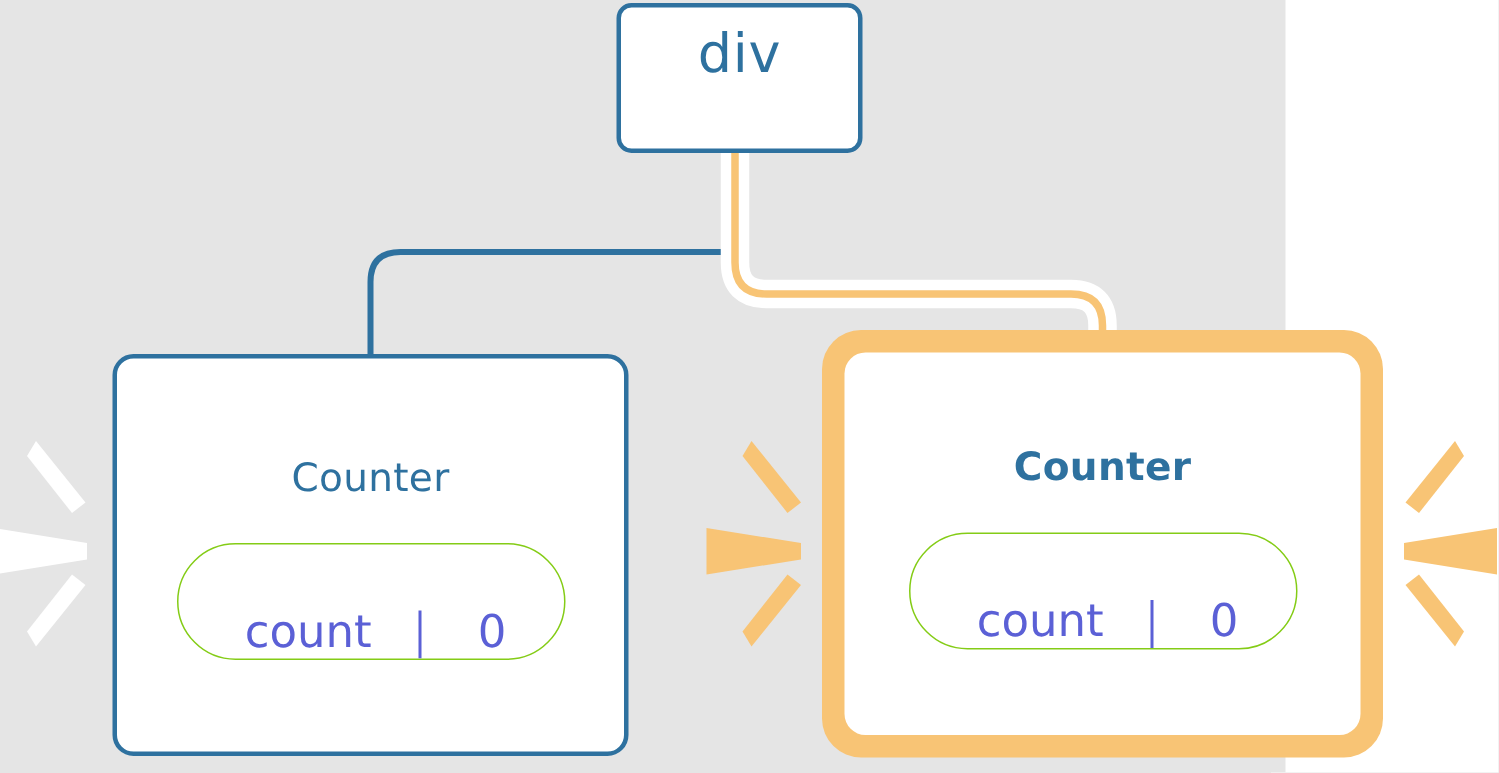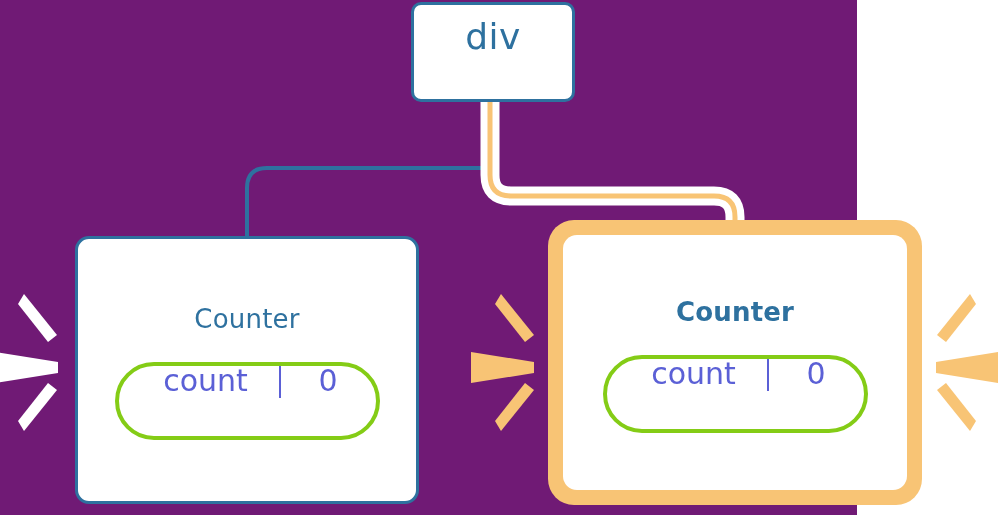--- a/index.html
+++ b/index.html
@@ -5,21 +5,21 @@
 <style>
   * { margin:0; padding:0; box-sizing:border-box; }
   html, body {
     width:999px; height:515px;
     overflow:hidden;
     font-family:"DejaVu Sans", sans-serif;
   }
   #stage {
     position:relative;
     width:857px; height:515px;
-    background:#701a75;
+    background:#e5e5e5;
   }
   #edges {
     position:absolute; left:0; top:0;
     width:999px; height:515px;
     pointer-events:none;
   }
 
   
   .node {
     position:absolute;
@@ -81,22 +81,22 @@
     font-weight:400;
     line-height:1;
     margin-bottom:30px;
     letter-spacing:0.2px;
   }
   .node-title.bold { font-weight:700; }
 
   
   .pill {
     display:flex;
-    align-items:flex-start;
-    border:4px solid #84cc16;
+    align-items:flex-end;
+    border:1px solid #84cc16;
     border-radius:999px;
     height:78px;
     overflow:hidden;
   }
   .pill-key, .pill-val {
     display:flex;
     align-items:center;
     justify-content:center;
     font-size:30px;
     color:#5b60d6;

